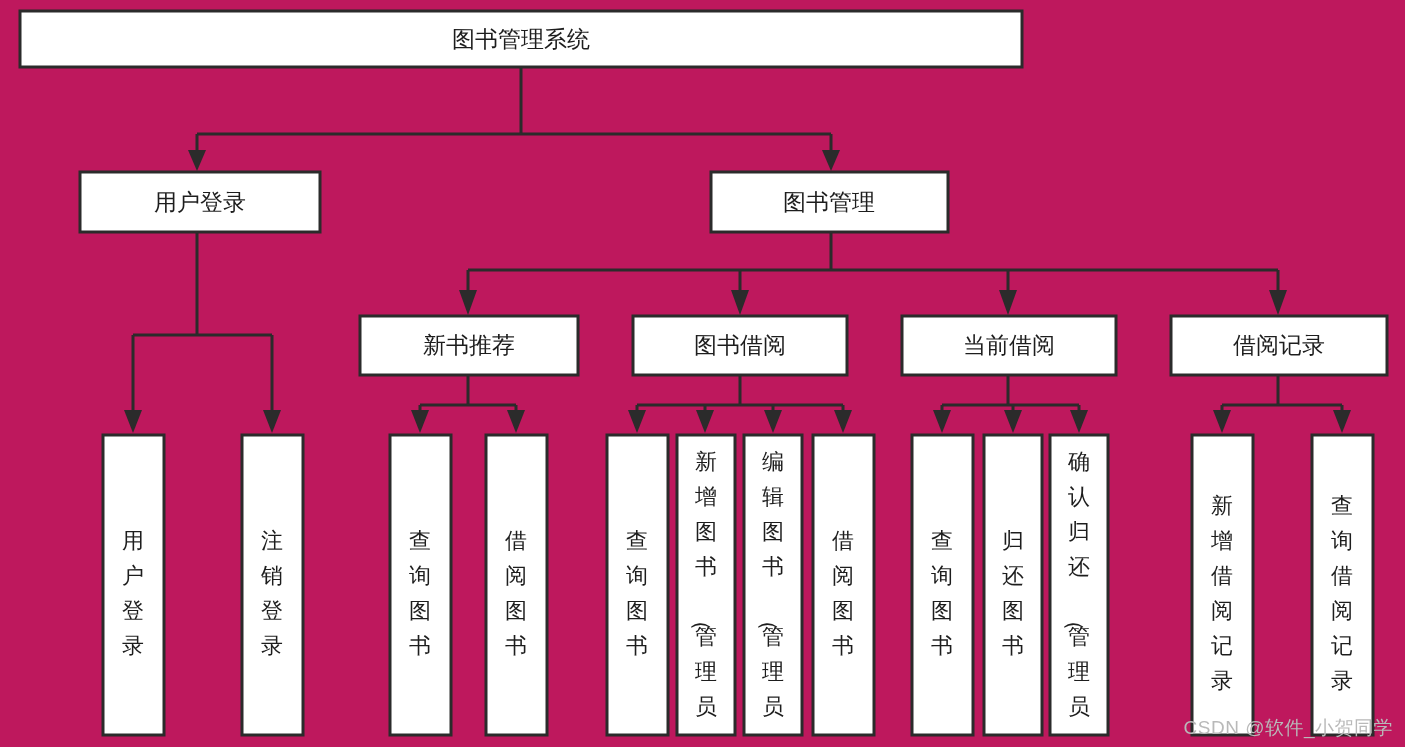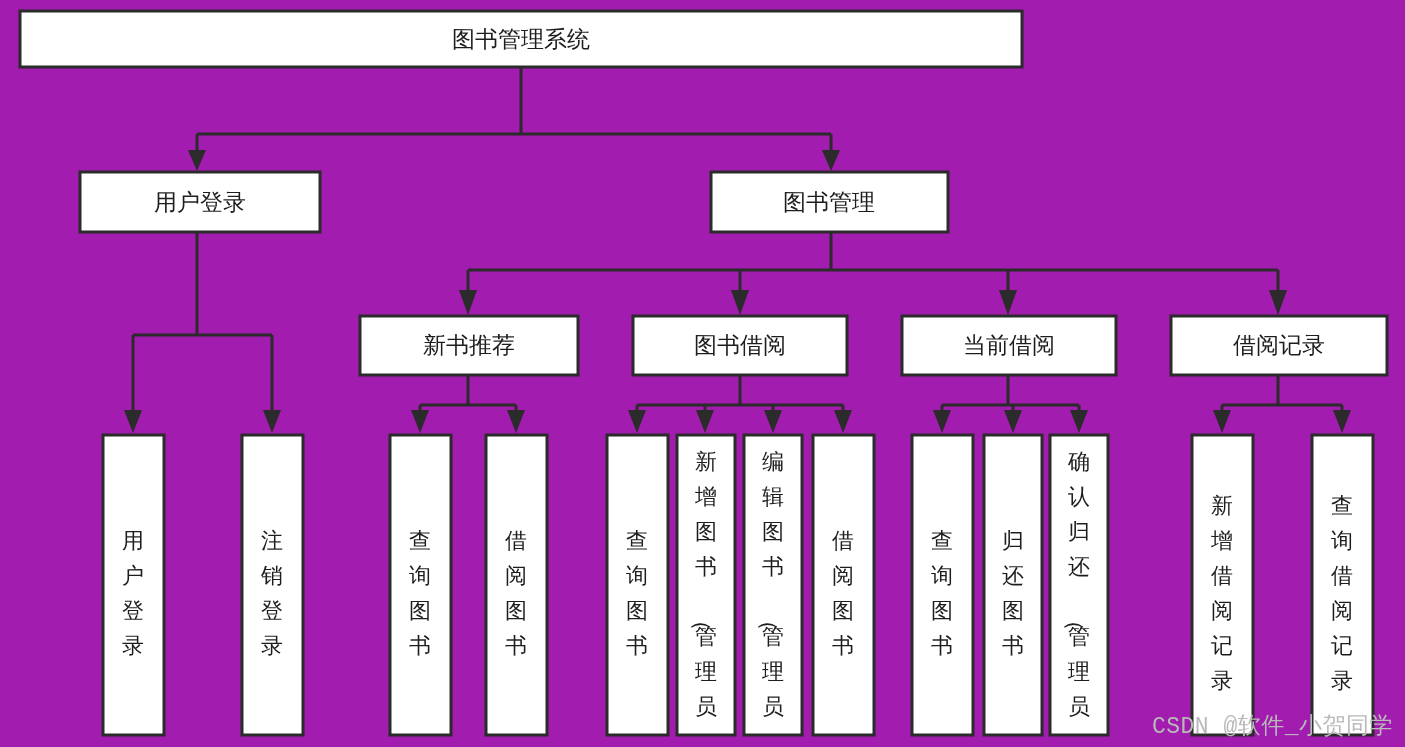--- a/index.html
+++ b/index.html
@@ -8,21 +8,21 @@
     padding: 0;
     background: #ffffff;
   }
   body {
     font-family: "DejaVu Sans", "Liberation Sans", sans-serif;
   }
   #diagram-root {
     position: relative;
     width: 1405px;
     height: 747px;
-    background: #a21caf;
+    background: #be185d;
     overflow: hidden;
   }
   svg#flowchart {
     position: absolute;
     left: 0;
     top: 0;
     width: 1405px;
     height: 747px;
     display: block;
   }
@@ -53,22 +53,22 @@
   }
   .node-label.vertical {
     font-size: 22px;
     text-anchor: middle;
   }
   .watermark {
     position: absolute;
     right: 12px;
     bottom: 6px;
     color: #b9b9b9;
-    font-size: 23px;
-    font-family: Liberation Mono, monospace;
+    font-size: 19px;
+    font-family: Liberation Sans, sans-serif;
     letter-spacing: 0.5px;
     white-space: nowrap;
     user-select: none;
   }
 </style>
 </head>
 <body>
 
 <div id="diagram-root">
 

